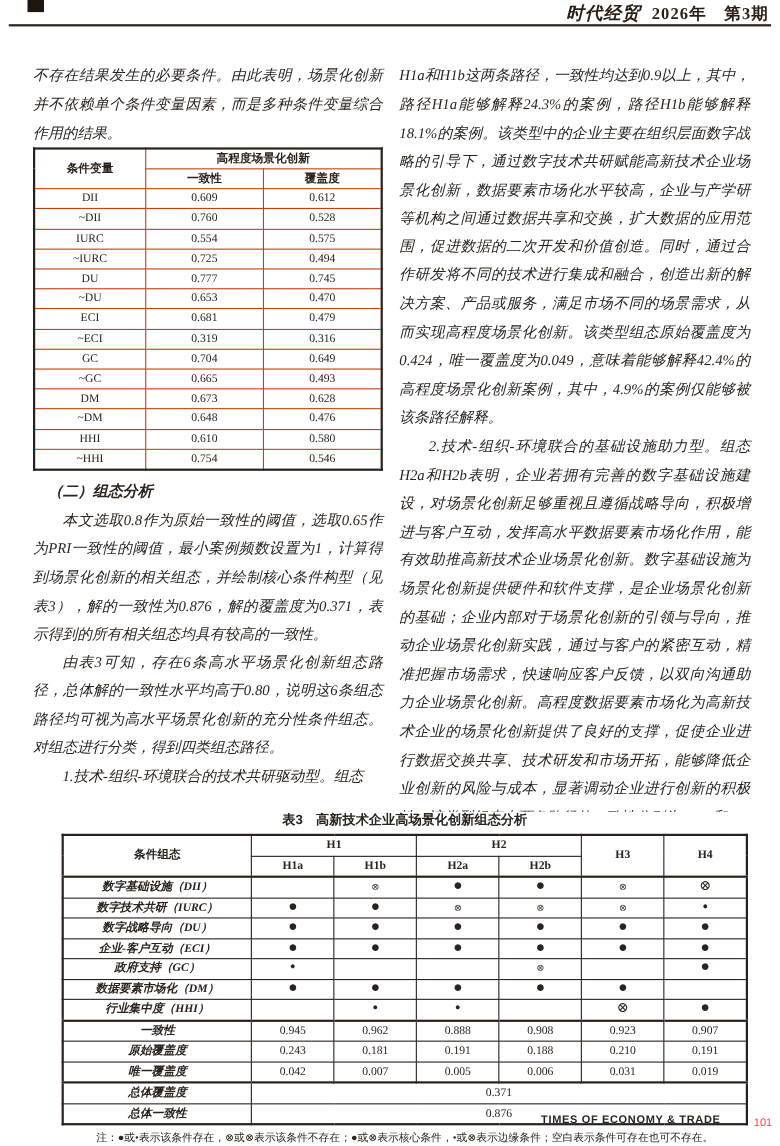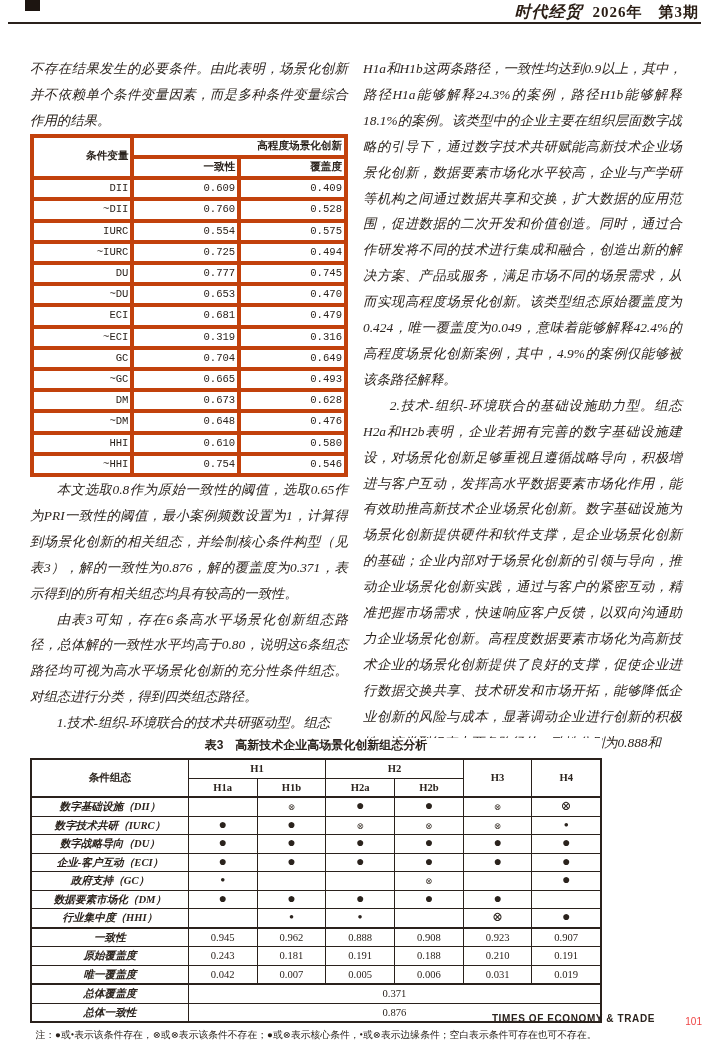--- a/index.html
+++ b/index.html
@@ -17,26 +17,26 @@
   .col-left{left:30px;width:318px;}
   .col-right{left:363px;width:319px;}
   p{margin:0;font-style:italic;}
   .indent{text-indent:2em;}
   .sec-head{font-weight:bold;font-size:13.6px;margin:0;}
   
   .tbl-title{text-align:center;font-weight:bold;font-size:12px;line-height:15px;
        margin:7px 0 6px 0;font-family:"Liberation Sans","DejaVu Sans",sans-serif;}
   table{border-collapse:collapse;}
   .t2{width:100%;border:2px solid #2a211c;table-layout:fixed;}
-  .t2 th,.t2 td{border:4px solid #c2410c;text-align:right;vertical-align:middle;
-       padding:2px 2px;font-size:10.6px;line-height:13.2px;font-family:Liberation Mono, monospace;}
+  .t2 th,.t2 td{border:1px solid #c2410c;text-align:center;vertical-align:middle;
+       padding:2px 2px;font-size:10.6px;line-height:13.2px;}
   .t2 th{font-weight:bold;}
   .tbl-note{font-size:9.8px;line-height:13px;margin-top:4px;color:#2b231d;}
   
-  .t3-block{position:absolute;left:30px;top:738px;width:572px;background:#fff;}
+  .t3-block{position:absolute;left:56px;top:738px;width:624px;background:#fff;}
   .t3{width:100%;border:2px solid #2a211c;table-layout:fixed;}
   .t3 th,.t3 td{border:1px solid #2a211c;text-align:center;vertical-align:middle;
        padding:1.5px 2px;font-size:10.6px;line-height:13.5px;height:14.5px;}
   .t3 thead th{font-weight:bold;}
   .t3 thead{border-bottom:2px solid #2a211c;}
   .t3 .t3label{font-weight:bold;font-style:italic;}
   .t3 tr.thick-top td{border-top:2px solid #2a211c;}
   .sym{display:inline-block;line-height:10px;}
   .sym-cp{font-size:14px;}            
   .sym-pp{font-size:13px;font-weight:bold;} 
@@ -78,21 +78,21 @@
         </tr>
         <tr>
           <th>一致性</th>
           <th>覆盖度</th>
         </tr>
       </thead>
       <tbody>
           <tr>
             <td>DII</td>
             <td>0.609</td>
-            <td>0.409</td>
+            <td>0.612</td>
           </tr>
           <tr>
             <td>~DII</td>
             <td>0.760</td>
             <td>0.528</td>
           </tr>
           <tr>
             <td>IURC</td>
             <td>0.554</td>
             <td>0.575</td>
@@ -149,20 +149,21 @@
           </tr>
           <tr>
             <td>~HHI</td>
             <td>0.754</td>
             <td>0.546</td>
           </tr>
         </tbody>
     </table>
 
 
+    <p class="sec-head" style="margin-top:6px;text-indent:1em;">（二）组态分析</p>
     <p class="indent">本文选取0.8作为原始一致性的阈值，选取0.65作为PRI一致性的阈值，最小案例频数设置为1，计算得到场景化创新的相关组态，并绘制核心条件构型（见表3），解的一致性为0.876，解的覆盖度为0.371，表示得到的所有相关组态均具有较高的一致性。</p>
     <p class="indent">由表3可知，存在6条高水平场景化创新组态路径，总体解的一致性水平均高于0.80，说明这6条组态路径均可视为高水平场景化创新的充分性条件组态。对组态进行分类，得到四类组态路径。</p>
     <p class="indent">1.技术-组织-环境联合的技术共研驱动型。组态</p>
   </div>
 
   <div class="col col-right">
     <p>H1a和H1b这两条路径，一致性均达到0.9以上，其中，路径H1a能够解释24.3%的案例，路径H1b能够解释18.1%的案例。该类型中的企业主要在组织层面数字战略的引导下，通过数字技术共研赋能高新技术企业场景化创新，数据要素市场化水平较高，企业与产学研等机构之间通过数据共享和交换，扩大数据的应用范围，促进数据的二次开发和价值创造。同时，通过合作研发将不同的技术进行集成和融合，创造出新的解决方案、产品或服务，满足市场不同的场景需求，从而实现高程度场景化创新。该类型组态原始覆盖度为0.424，唯一覆盖度为0.049，意味着能够解释42.4%的高程度场景化创新案例，其中，4.9%的案例仅能够被该条路径解释。</p>
     <p class="indent">2.技术-组织-环境联合的基础设施助力型。组态H2a和H2b表明，企业若拥有完善的数字基础设施建设，对场景化创新足够重视且遵循战略导向，积极增进与客户互动，发挥高水平数据要素市场化作用，能有效助推高新技术企业场景化创新。数字基础设施为场景化创新提供硬件和软件支撑，是企业场景化创新的基础；企业内部对于场景化创新的引领与导向，推动企业场景化创新实践，通过与客户的紧密互动，精准把握市场需求，快速响应客户反馈，以双向沟通助力企业场景化创新。高程度数据要素市场化为高新技术企业的场景化创新提供了良好的支撑，促使企业进行数据交换共享、技术研发和市场开拓，能够降低企业创新的风险与成本，显著调动企业进行创新的积极性。该类型组态中两条路径的一致性分别为0.888和</p>
   </div>
 

